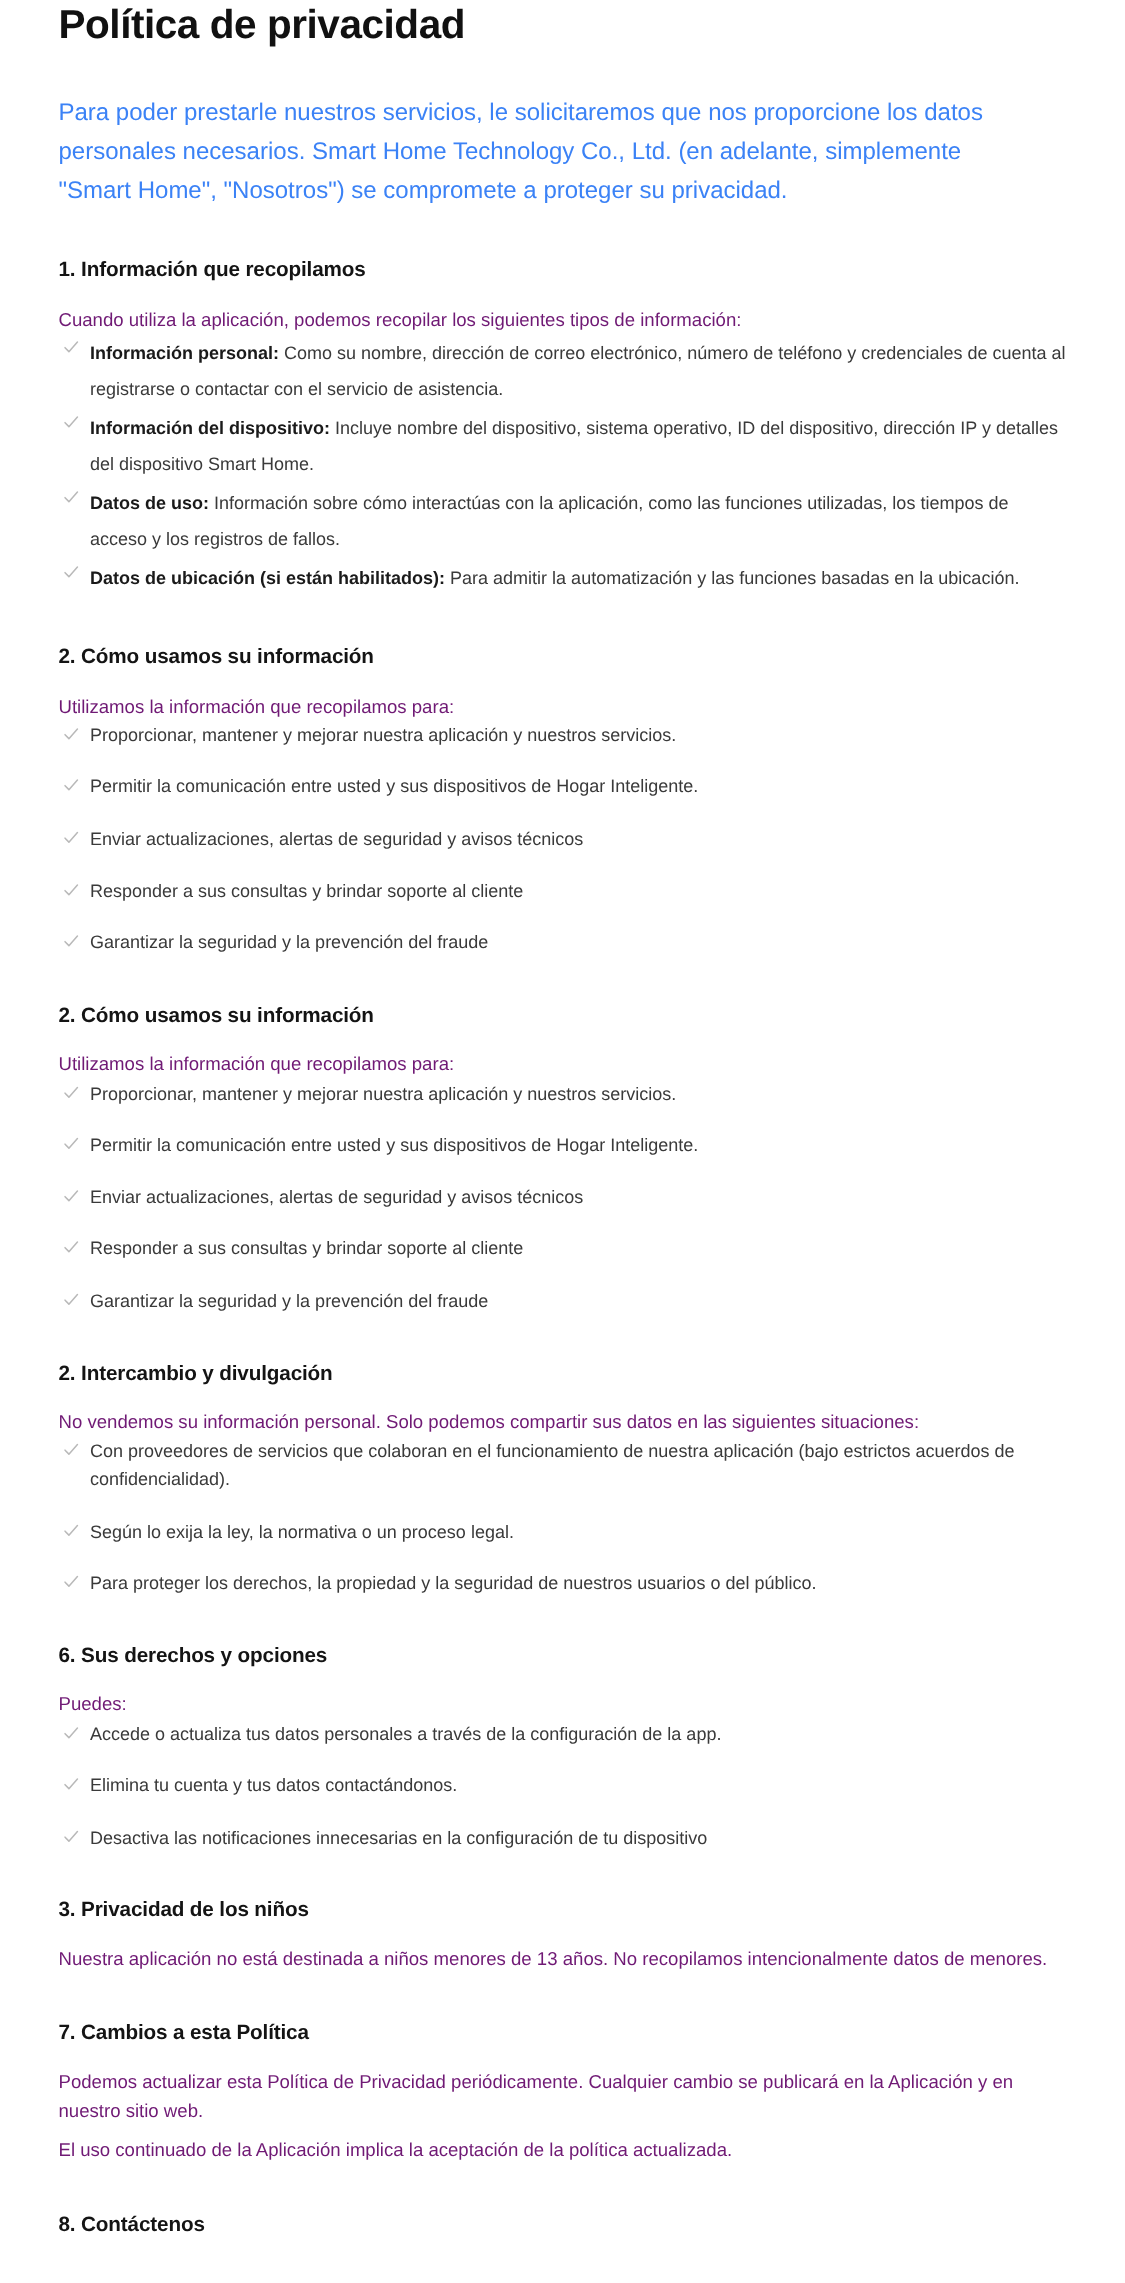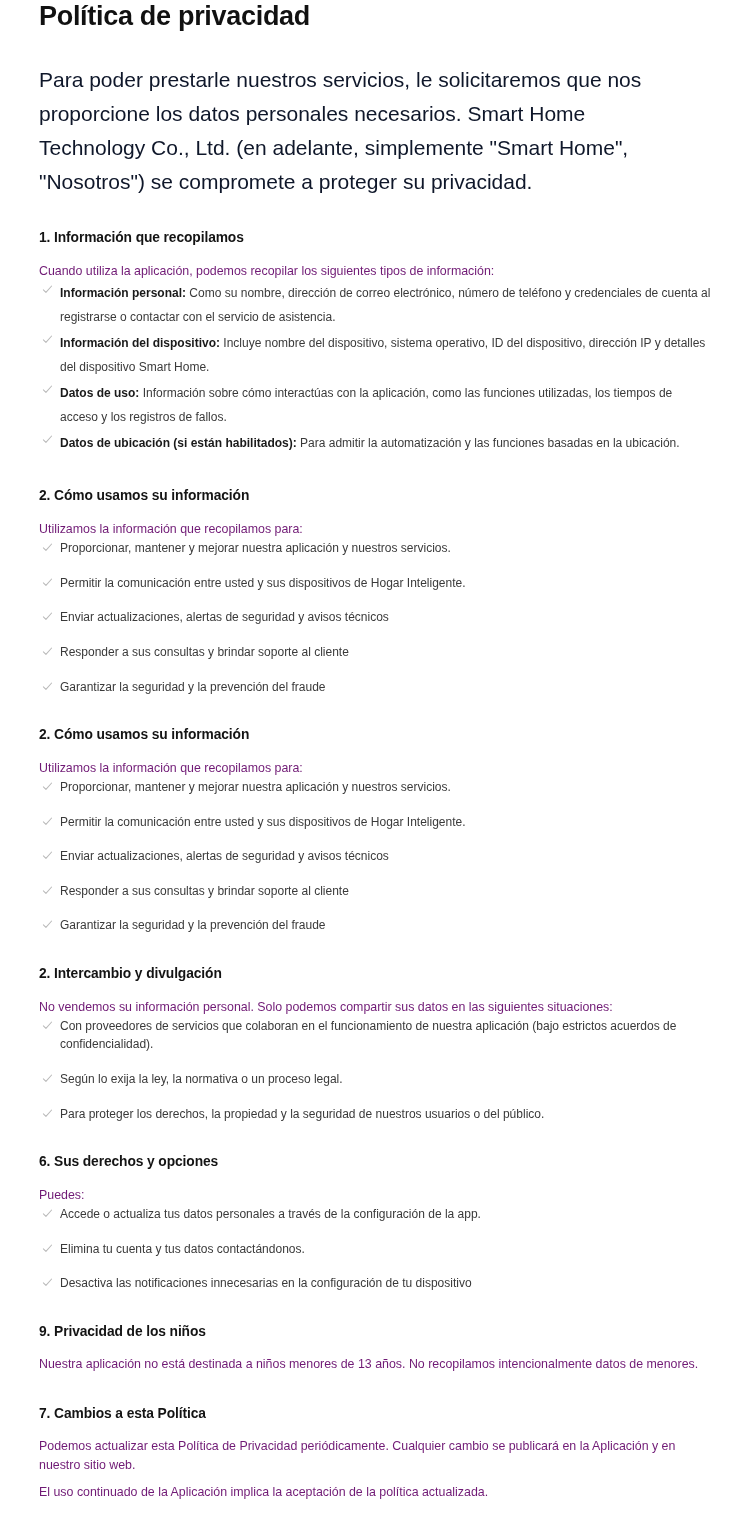--- a/index.html
+++ b/index.html
@@ -26,23 +26,23 @@
     font-size: 27px;
     font-weight: 700;
     letter-spacing: -0.3px;
     color: #111111;
     margin: 0;
     line-height: 1.2;
   }
 
   
   .intro {
-    font-size: 21px;
+    font-size: 16px;
     line-height: 1.62;
-    color: #0f172a;
+    color: #3b82f6;
     margin: 0;
     padding-top: 31px;
     max-width: 650px;
     font-weight: 400;
   }
 
   
   .section { margin: 0; }
   .section-heading {
     font-size: 13.8px;
@@ -236,21 +236,21 @@
               </svg>
             </span><span>Elimina tu cuenta y tus datos contactándonos.</span></li>
           <li><span class="check-icon">
               <svg viewBox="0 0 12 12" fill="none" xmlns="http://www.w3.org/2000/svg">
                 <path d="M1.5 6.3 L4.3 9.2 L10.5 2.2" stroke="#b9b9b9" stroke-width="1.1" stroke-linecap="round" stroke-linejoin="round"></path>
               </svg>
             </span><span>Desactiva las notificaciones innecesarias en la configuración de tu dispositivo</span></li>
         </ul>
       </div>
       <div class="section">
-        <h2 class="section-heading sp-head">9. Privacidad de los niños</h2>
+        <h2 class="section-heading sp-head">3. Privacidad de los niños</h2>
         <p class="section-body sp-body">Nuestra aplicación no está destinada a niños menores de 13 años. No recopilamos intencionalmente datos de menores.</p>
       </div>
       <div class="section">
         <h2 class="section-heading sp-head">7. Cambios a esta Política</h2>
         <p class="section-body sp-body">Podemos actualizar esta Política de Privacidad periódicamente. Cualquier cambio se publicará en la Aplicación y en nuestro sitio web.</p>
         <p class="section-body sp-para2">El uso continuado de la Aplicación implica la aceptación de la política actualizada.</p>
       </div>
     </div>
 
   <div class="section">

